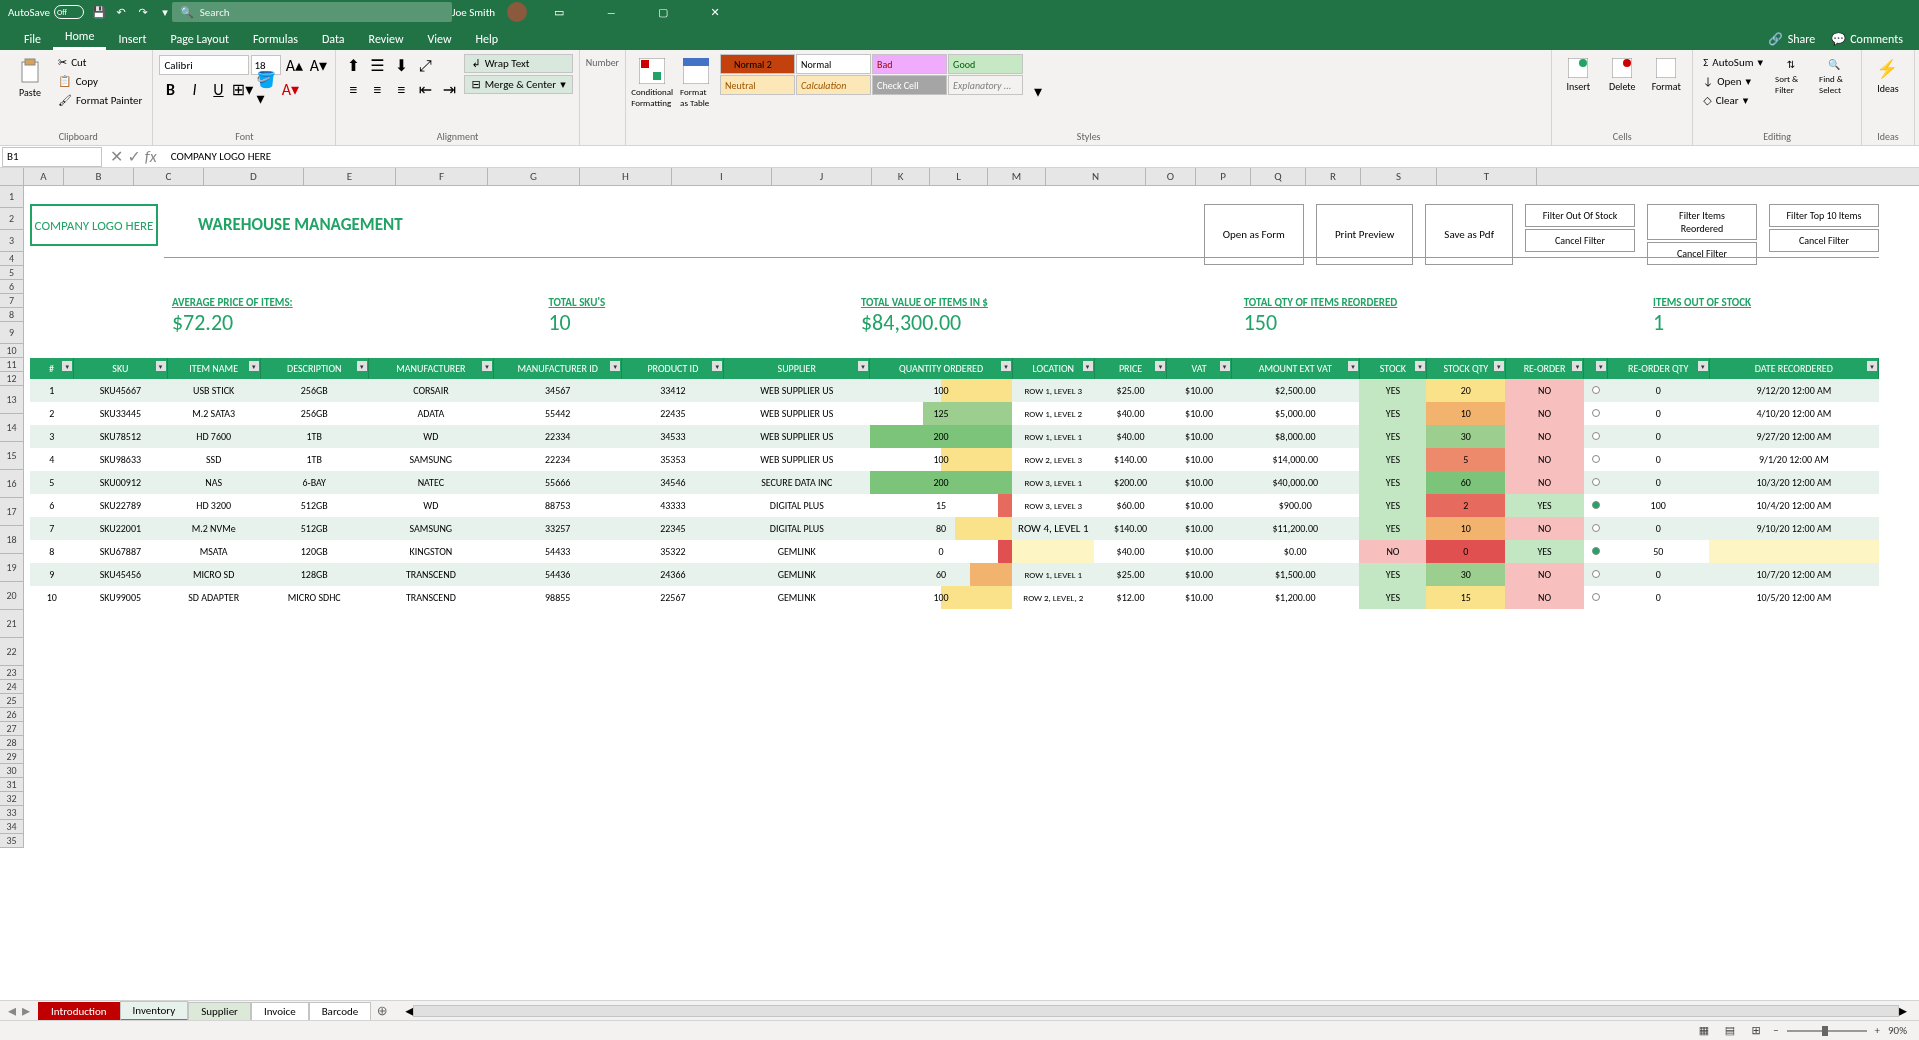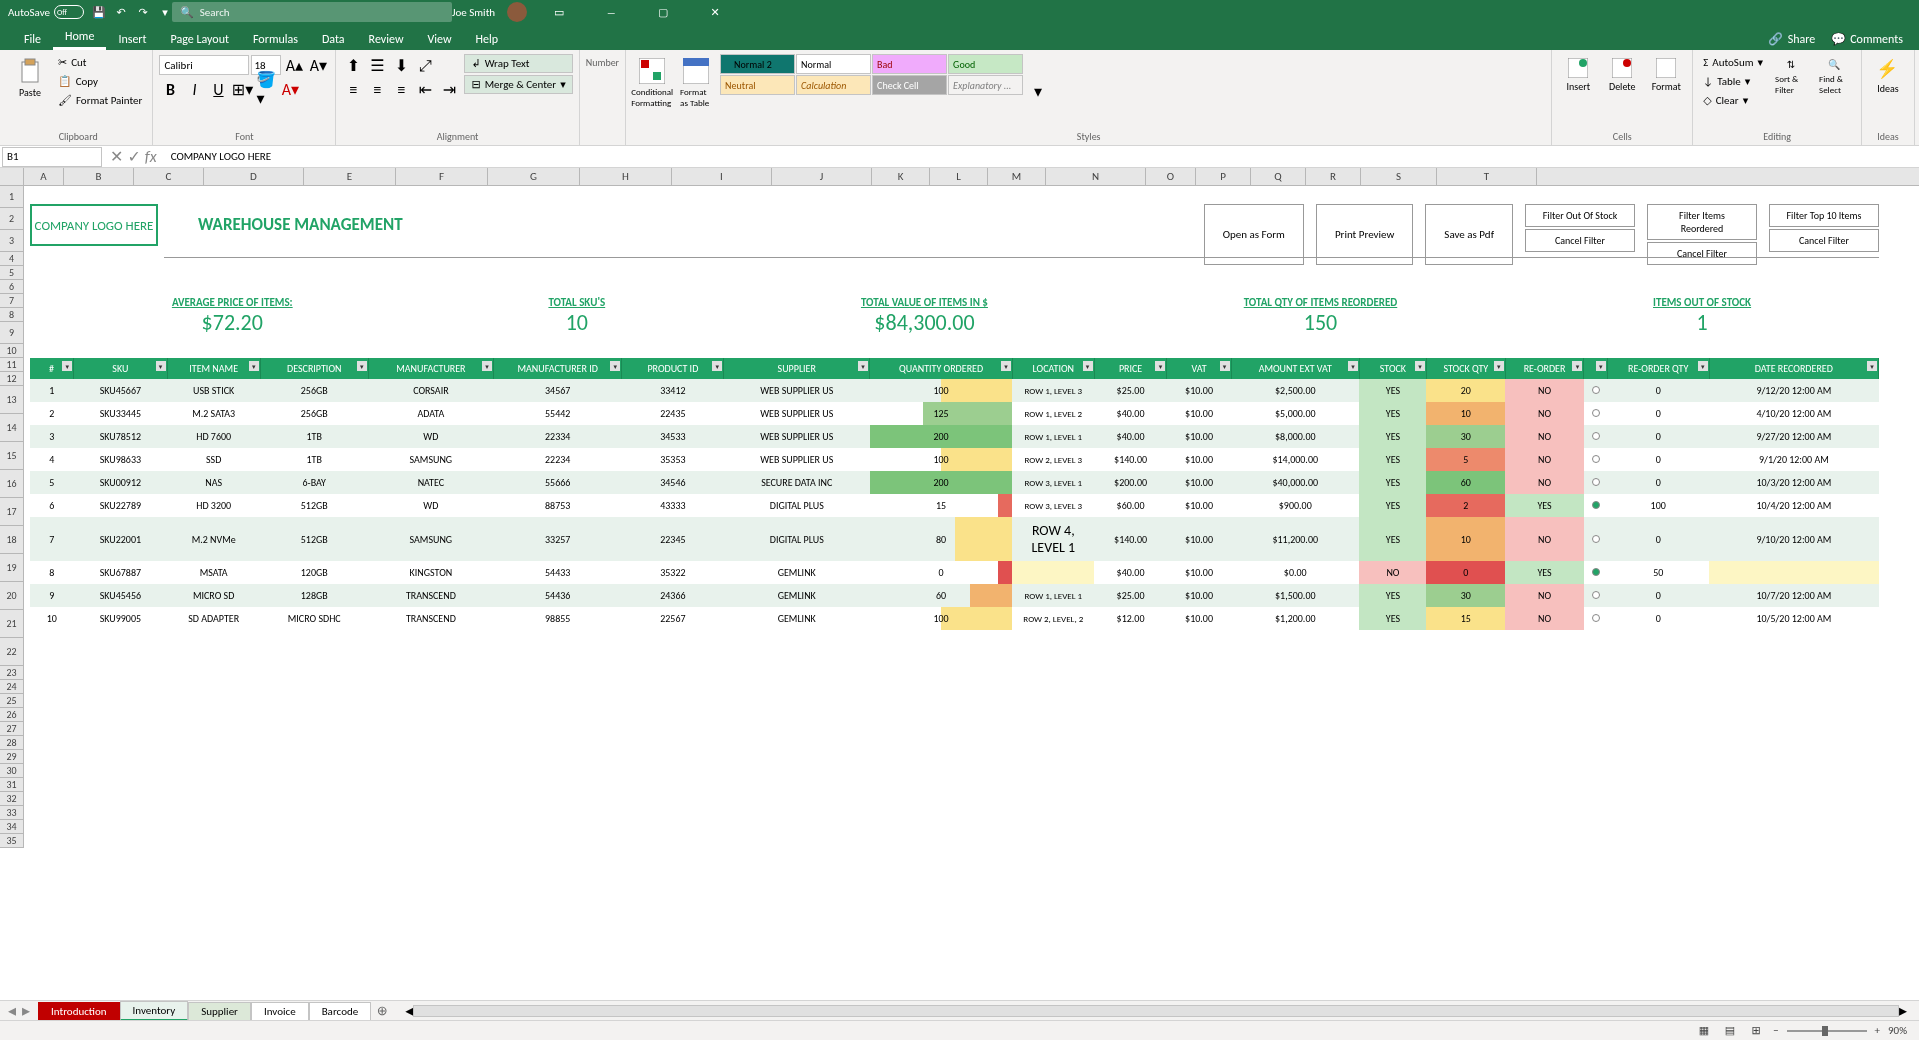--- a/index.html
+++ b/index.html
@@ -34,21 +34,21 @@
 .ribbon-col { display: flex; flex-direction: column; gap: 2px; }
 .ribbon-row { display: flex; gap: 2px; align-items: center; }
 .font-select { width: 90px; height: 20px; border: 1px solid #c4c4c4; font-size: 11px; padding: 0 4px; }
 .font-size { width: 30px; height: 20px; border: 1px solid #c4c4c4; font-size: 11px; padding: 0 2px; }
 .icon-btn { width: 22px; height: 22px; display: flex; align-items: center; justify-content: center; border: 1px solid transparent; cursor: pointer; }
 .wraptext-btn, .merge-btn { border: 1px solid #c4c4c4; background: #e0e0e0; padding: 2px 6px; font-size: 11px; display: flex; align-items: center; gap: 4px; }
 .wraptext-btn { background: #d9e8dd; }
 .merge-btn { background: #d9e8dd; }
 .number-select { width: 100px; height: 20px; border: 1px solid #c4c4c4; font-size: 11px; }
 .style-box { width: 75px; height: 20px; border: 1px solid #c4c4c4; font-size: 10px; padding: 0 4px; display: flex; align-items: center; }
-.style-normal2 { background: #0f766e; padding-left: 13px; }
+.style-normal2 { background: #c2410c; padding-left: 13px; }
 .style-normal { background: #fff; }
 .style-bad { background: #f0abfc; color: #9c0006; }
 .style-good { background: #c6e8c5; color: #006100; }
 .style-neutral { background: #fce7b8; color: #9c5700; }
 .style-calc { background: #fce7b8; color: #9c5700; font-style: italic; }
 .style-check { background: #a5a5a5; color: #fff; }
 .style-explan { font-style: italic; color: #7f7f7f; }
 
 
 .formula-bar { height: 22px; border-bottom: 1px solid #d4d4d4; display: flex; align-items: center; background: #fff; }
@@ -72,21 +72,21 @@
 .filter-row { display: flex; gap: 10px; position: absolute; top: 18px; left: 6px; right: 40px; }
 .logo-cell { width: 128px; height: 42px; border: 2px solid #21a366; display: flex; align-items: center; justify-content: center; color: #21a366; font-size: 13px; text-align: center; }
 .sheet-title { color: #21a366; font-size: 17px; font-weight: 600; padding-top: 10px; padding-left: 30px; }
 .action-btns { margin-left: auto; display: flex; gap: 12px; }
 .action-btn { border: 1px solid #999; background: #fff; padding: 10px 18px; font-size: 11px; cursor: pointer; }
 .filter-block { display: flex; flex-direction: column; gap: 2px; }
 .filter-btn { border: 1px solid #999; background: #fff; padding: 4px 14px; font-size: 10px; width: 110px; cursor: pointer; }
 
 
 .kpi-row { display: flex; justify-content: space-around; position: absolute; top: 110px; left: 20px; right: 40px; }
-.kpi { text-align: center; }
+.kpi { }
 .kpi-label { color: #21a366; font-size: 11px; font-weight: 700; text-decoration: underline; }
 .kpi-value { color: #21a366; font-size: 22px; font-weight: 400; }
 
 
 .data-table { position: absolute; top: 172px; left: 6px; right: 40px; }
 .data-table table { width: 100%; border-collapse: collapse; font-size: 10px; }
 .data-table th { background: #21a366; color: #fff; padding: 4px 2px; font-weight: 400; position: relative; border-right: 1px solid #1a8a54; }
 .filter-arrow { position: absolute; right: 1px; top: 3px; width: 10px; height: 10px; background: #e0e0e0; display: flex; align-items: center; justify-content: center; font-size: 7px; color: #333; }
 .data-table td { text-align: center; padding: 5px 2px; border: none; }
 .data-table tr.odd td { background: #e8f2ec; }
@@ -296,21 +296,21 @@
           <span>Format</span>
         </div>
     </div>
     <div class="ribbon-group-label">Cells</div>
   </div>
 
   <div class="ribbon-group">
     <div class="ribbon-group-content">
       <div class="ribbon-col">
         <div class="ribbon-small-btn">Σ <span>AutoSum</span> ▾</div>
-        <div class="ribbon-small-btn">↓ <span>Table</span> ▾</div>
+        <div class="ribbon-small-btn">↓ <span>Open</span> ▾</div>
         <div class="ribbon-small-btn">◇ <span>Clear</span> ▾</div>
       </div>
       <div class="ribbon-big-btn">
           <span>⇅</span>
           <span style="font-size:9px">Sort &amp; Filter</span>
         </div>
       <div class="ribbon-big-btn">
           <span>🔍</span>
           <span style="font-size:9px">Find &amp; Select</span>
         </div>
@@ -607,21 +607,21 @@
               <tr class="odd">
                 <td>7</td>
                 <td>SKU22001</td>
                 <td>M.2 NVMe</td>
                 <td>512GB</td>
                 <td>SAMSUNG</td>
                 <td>33257</td>
                 <td>22345</td>
                 <td>DIGITAL PLUS</td>
                 <td style="position:relative"><span style="position:absolute;right:0;top:0;bottom:0;width:40%;background:#fae28a;z-index:0"></span><span style="position:relative;z-index:1">80</span></td>
-                <td style="font-size:14px;">ROW 4, LEVEL 1</td>
+                <td style="font-size:11px;">ROW 4, LEVEL 1</td>
                 <td>$140.00</td>
                 <td>$10.00</td>
                 <td>$11,200.00</td>
                 <td style="background:#c3e6c3">YES</td>
                 <td style="background:#f2b36e">10</td>
                 <td style="background:#f7c0be">NO</td>
                 <td><span class="reorder-dot" style="background:#fff"></span></td>
                 <td>0</td>
                 <td style="">9/10/20 12:00 AM</td>
               </tr>

